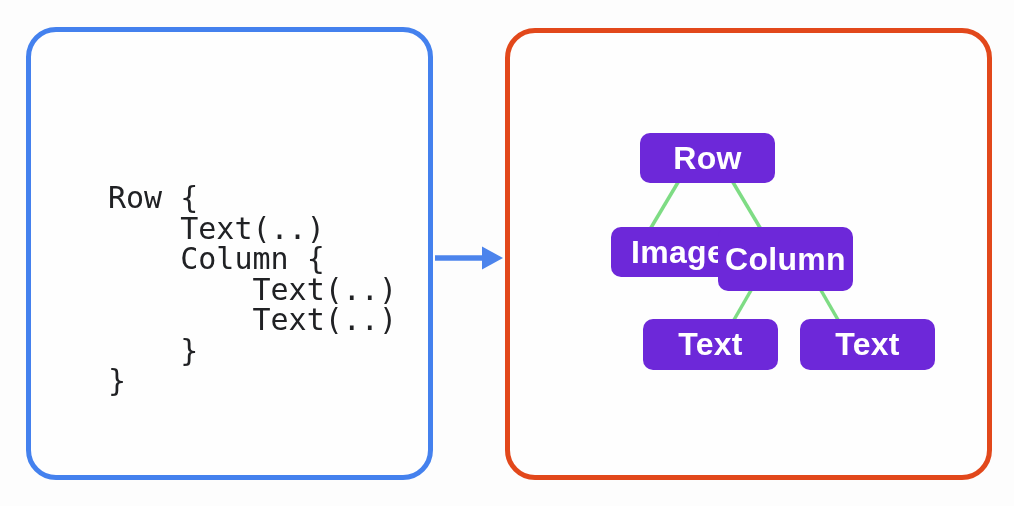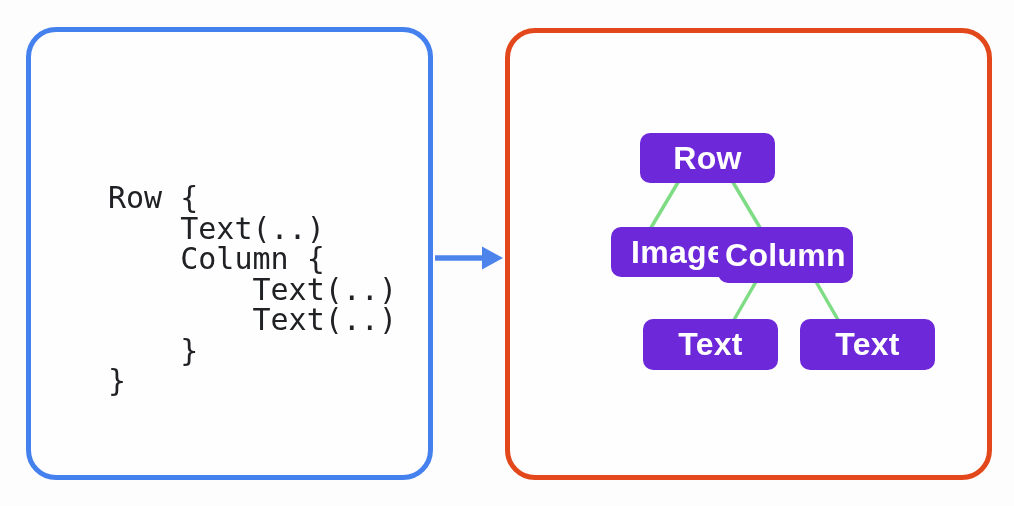--- a/index.html
+++ b/index.html
@@ -78,21 +78,21 @@
     color: #ffffff;
     font-size: 32px;
     font-weight: bold;
     letter-spacing: 0.3px;
     display: flex;
     align-items: center;
     justify-content: center;
   }
   .node-row    { left: 640px; top: 133px; width: 135px; height: 50px; }
   .node-image  { left: 563px; top: 227px; width: 134px; height: 50px; margin-left: 48px; }
-  .node-column { left: 718px; top: 227px; width: 135px; height: 56px; }
+  .node-column { left: 718px; top: 227px; width: 135px; height: 64px; }
   .node-text1  { left: 643px; top: 319px; width: 135px; height: 51px; }
   .node-text2  { left: 800px; top: 319px; width: 135px; height: 51px; }
 </style>
 </head>
 <body>
 
 <div class="canvas">
 
   <div class="code-panel">
     <pre class="code-block"><div class="code-line">Row {</div><div class="code-line">    Text(..)</div><div class="code-line">    Column {</div><div class="code-line">        Text(..)</div><div class="code-line">        Text(..)</div><div class="code-line">    }</div><div class="code-line">}</div></pre>

